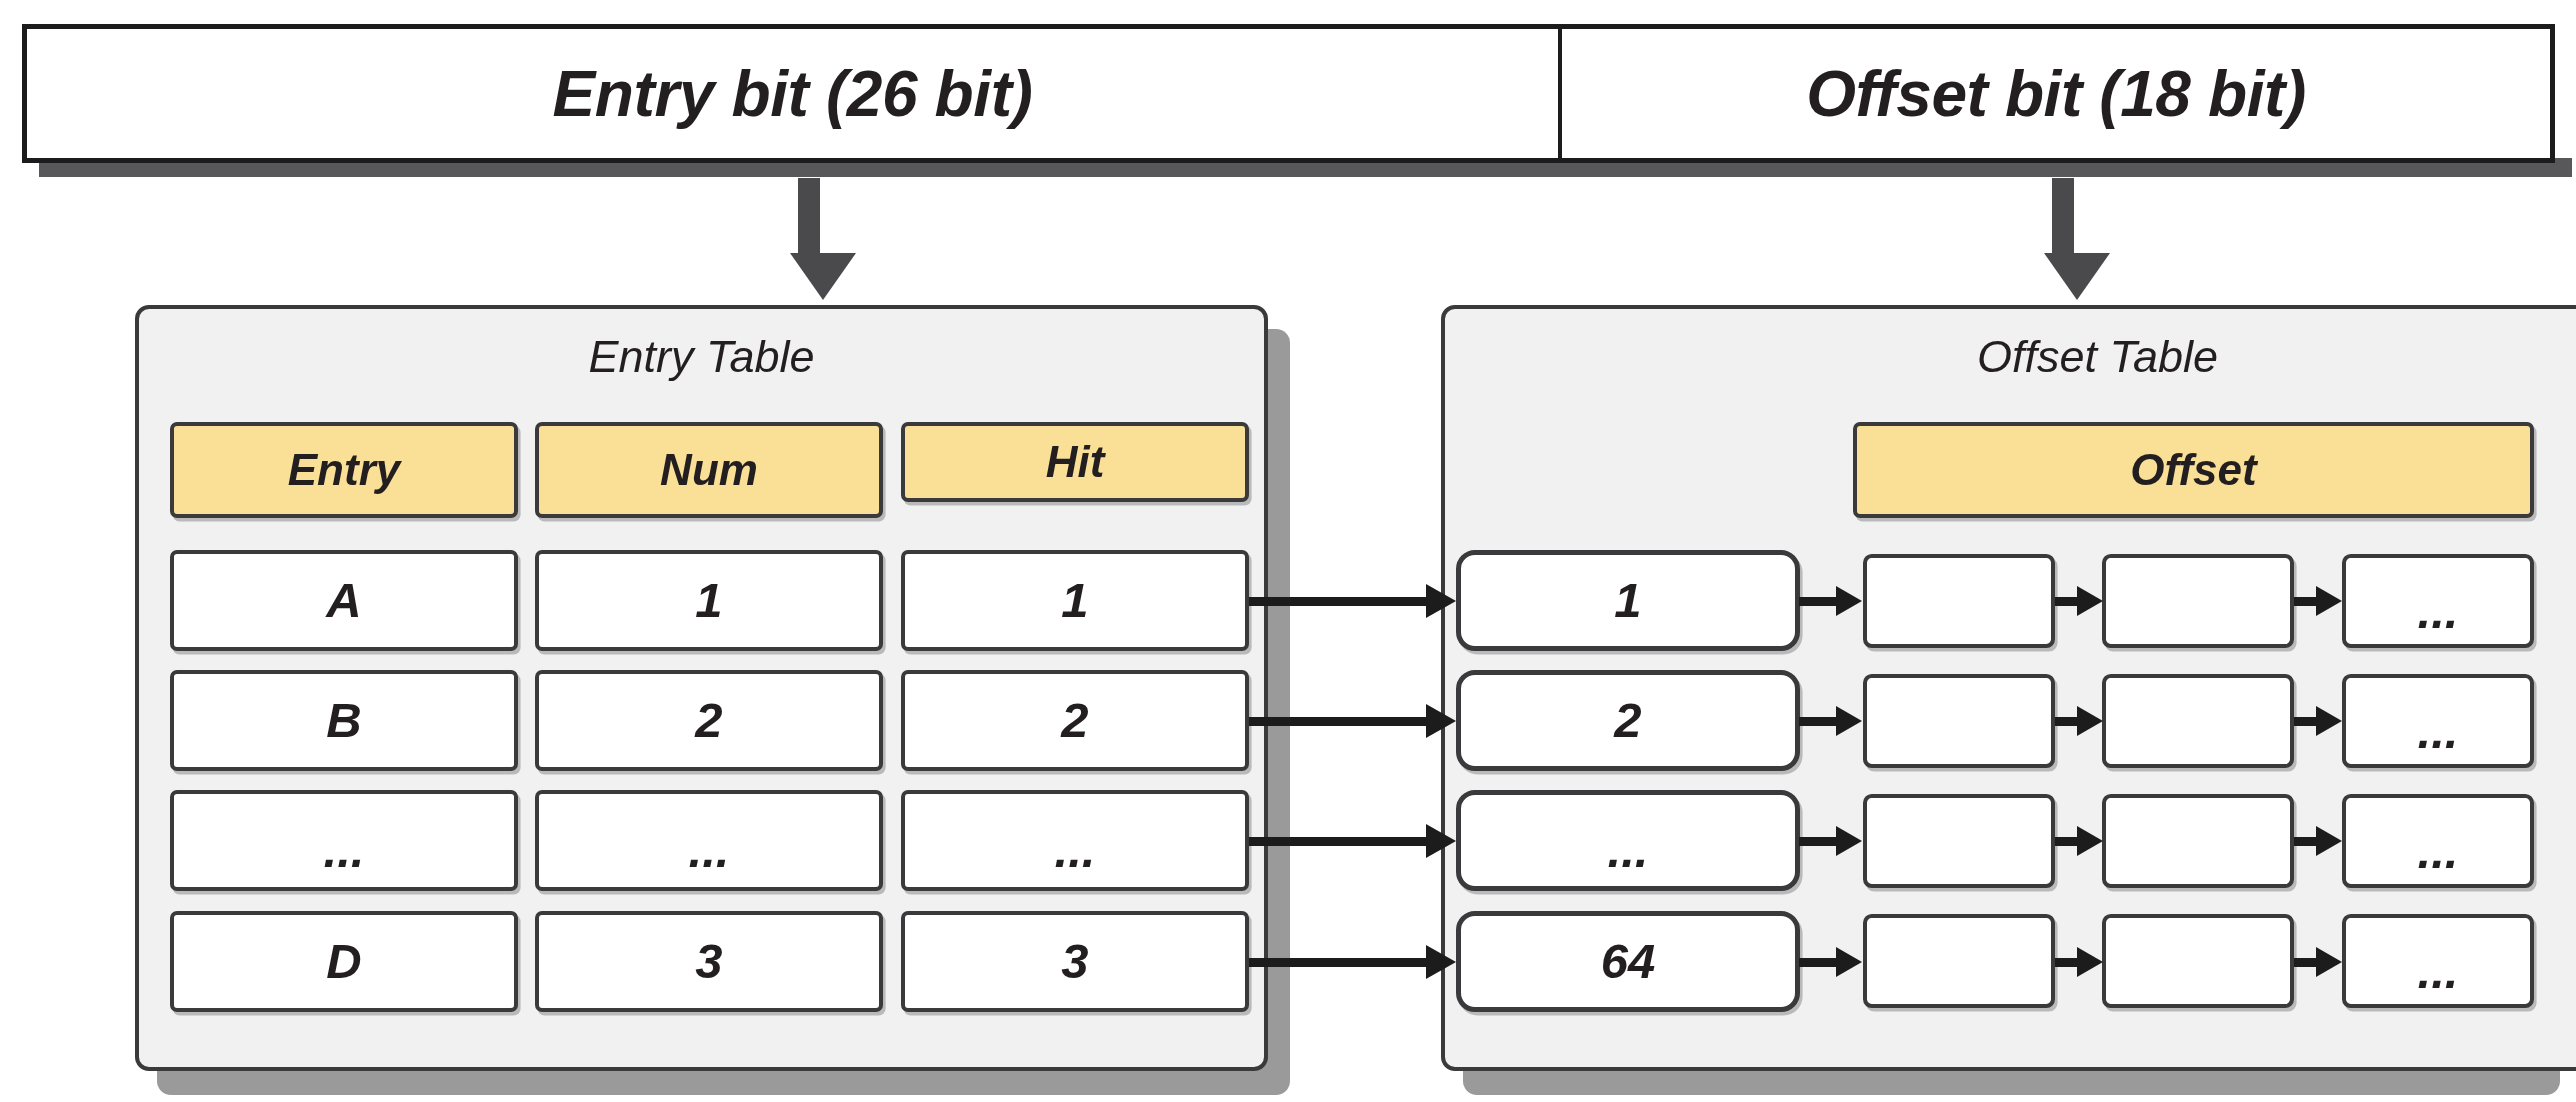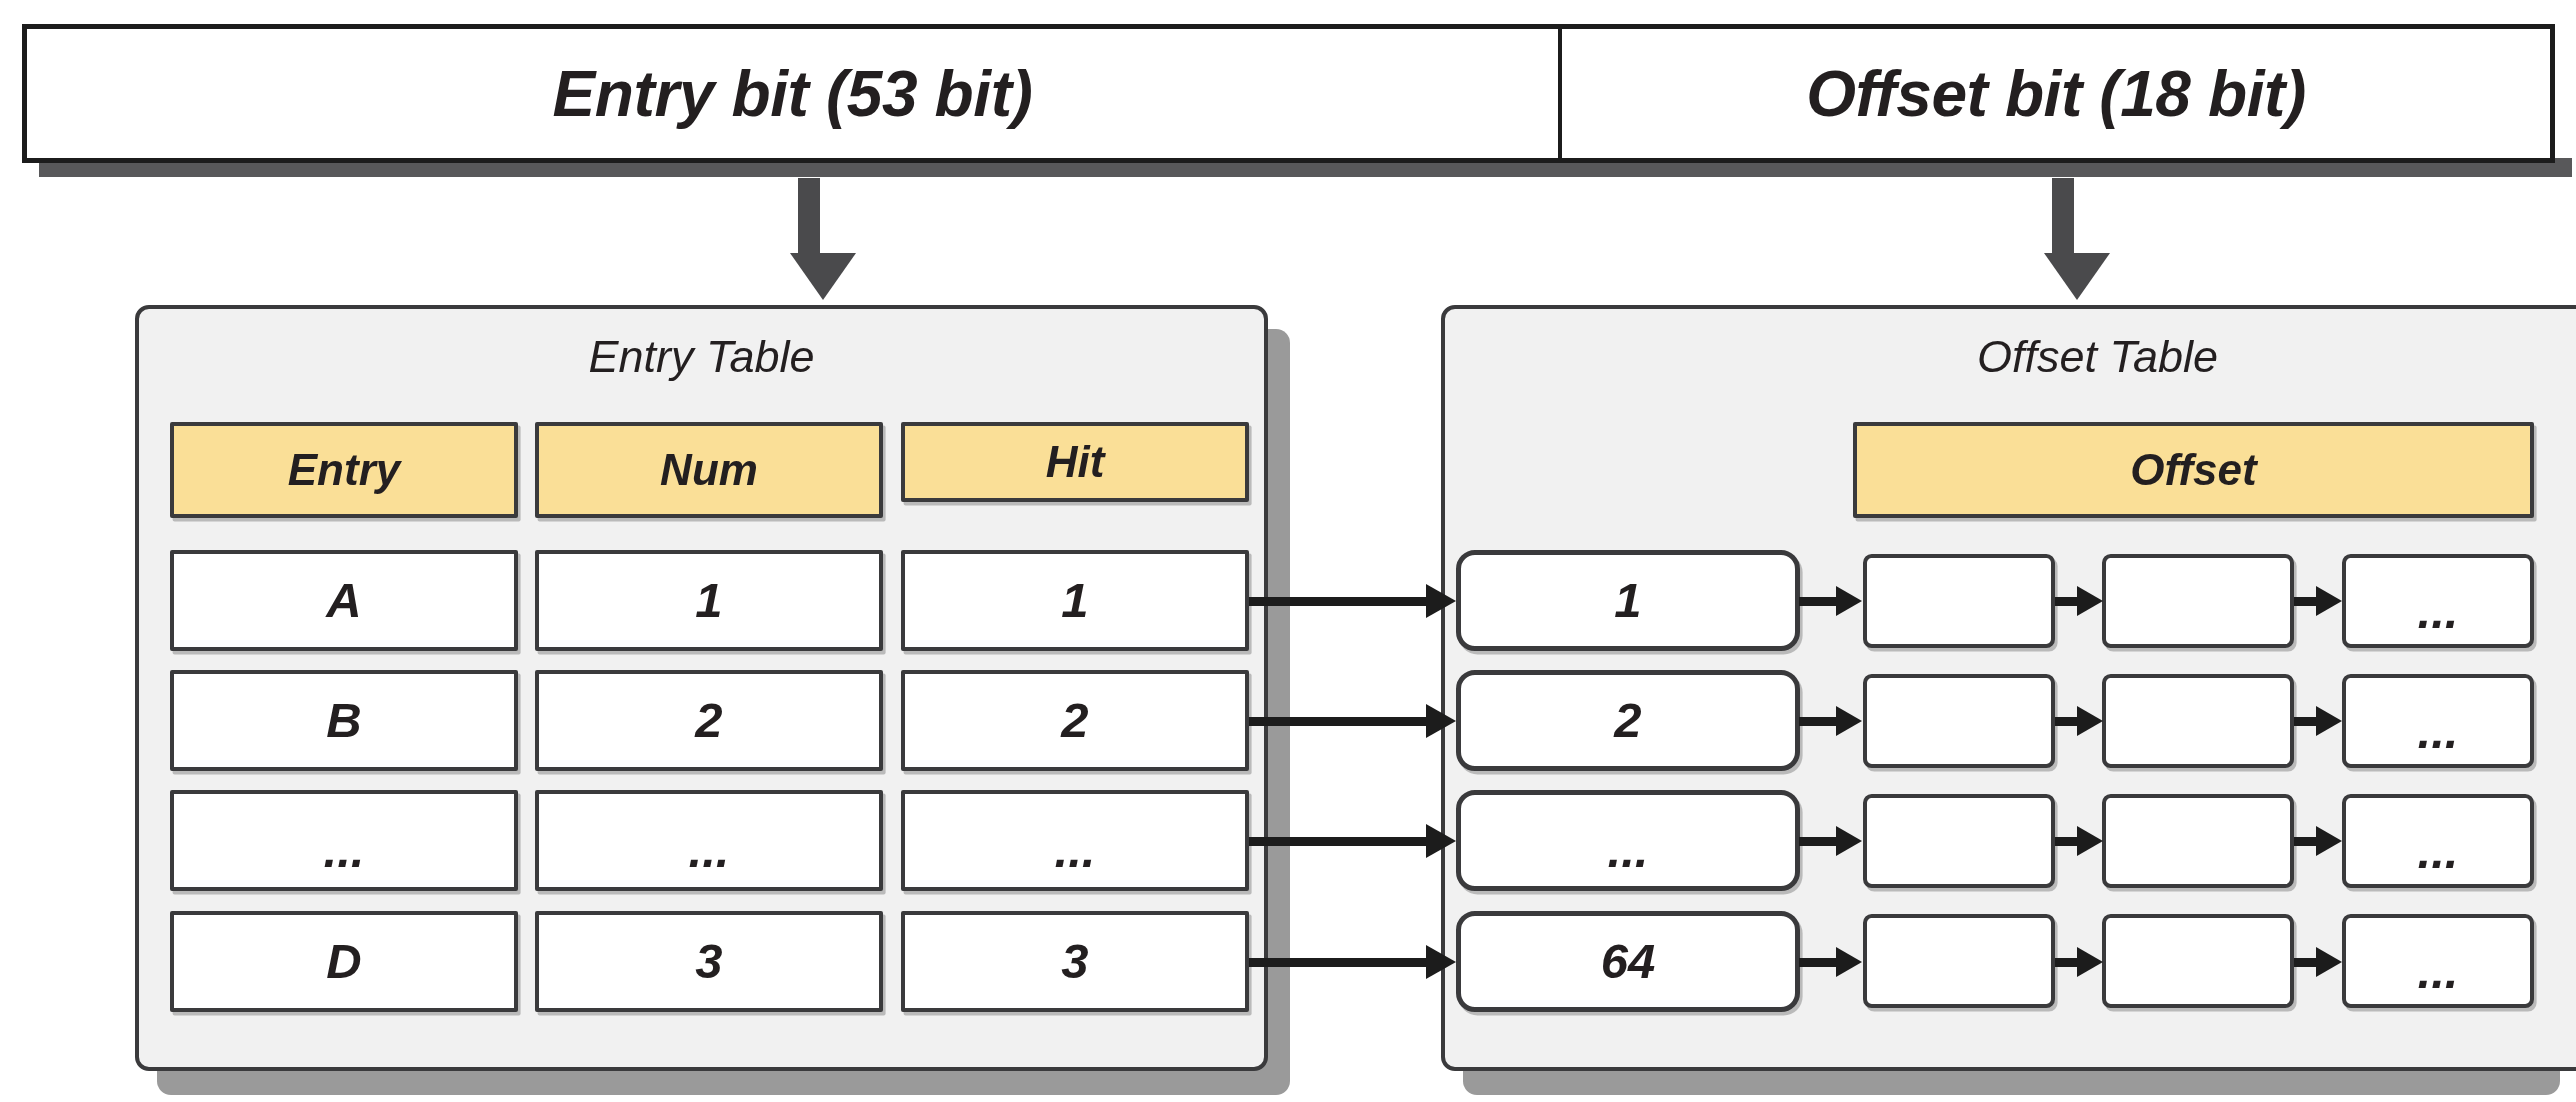--- a/index.html
+++ b/index.html
@@ -32,21 +32,21 @@
   
   .panel{position:absolute;box-sizing:border-box;background:#f1f1f1;
          border:4.4px solid #3a3a3c;border-radius:14px;}
   .panel-shadow{position:absolute;background:#9a9a9a;border-radius:14px;}
   .panel-title{position:absolute;left:0;right:0;text-align:center;
                font-style:italic;font-size:45px;color:#231f20;font-weight:500;}
 
   
   .cell{position:absolute;box-sizing:border-box;display:flex;
         align-items:center;justify-content:center;
-        border:4.4px solid #3a3a3c;background:#ffffff;border-radius:2px;
+        border:4.4px solid #3a3a3c;background:#ffffff;border-radius:7px;
         box-shadow:2.6px 3.5px 0 0 rgba(140,140,140,0.55);}
   .cell.head{background:#fadf97;}
   .cell.idx{border-radius:19px;border-width:5.2px;}
   .cell.obox{border-radius:8.7px;}
   .cell span{font-style:italic;font-size:45px;color:#231f20;font-weight:500;
              line-height:1;}
   .cell.head span{font-weight:bold;font-size:44px;}
   .cell.val span{font-weight:bold;font-size:49px;}
   .cell.dots span{font-weight:bold;font-size:49px;position:relative;top:10.4px;}
 
@@ -63,21 +63,21 @@
                     border-left:26px solid #1c1c1c;}
 </style>
 </head>
 <body>
 
 <div class="stage">
 
   <div class="bitbar-shadow"></div>
   <div class="bitbar">
     <div class="bitcell left">
-      <span>Entry bit (53 bit)</span>
+      <span>Entry bit (26 bit)</span>
     </div>
     <div class="bitcell right">
       <span>Offset bit (18 bit)</span>
     </div>
   </div>
 
   <div class="downarrow" style="left:790px;top:178px;">
     <div class="shaft" style="height:75px;"></div>
     <div class="head"></div>
   </div>

